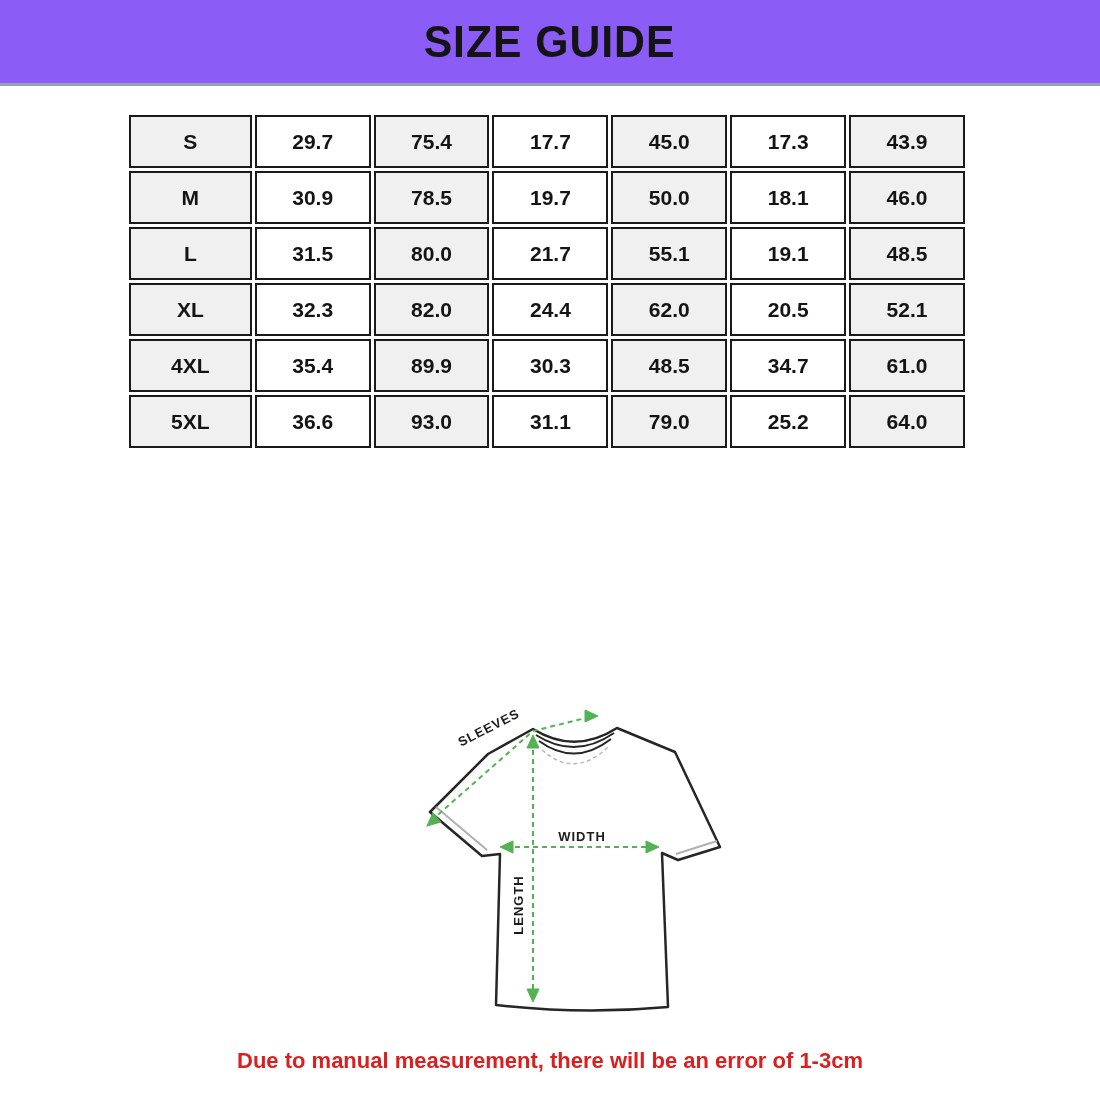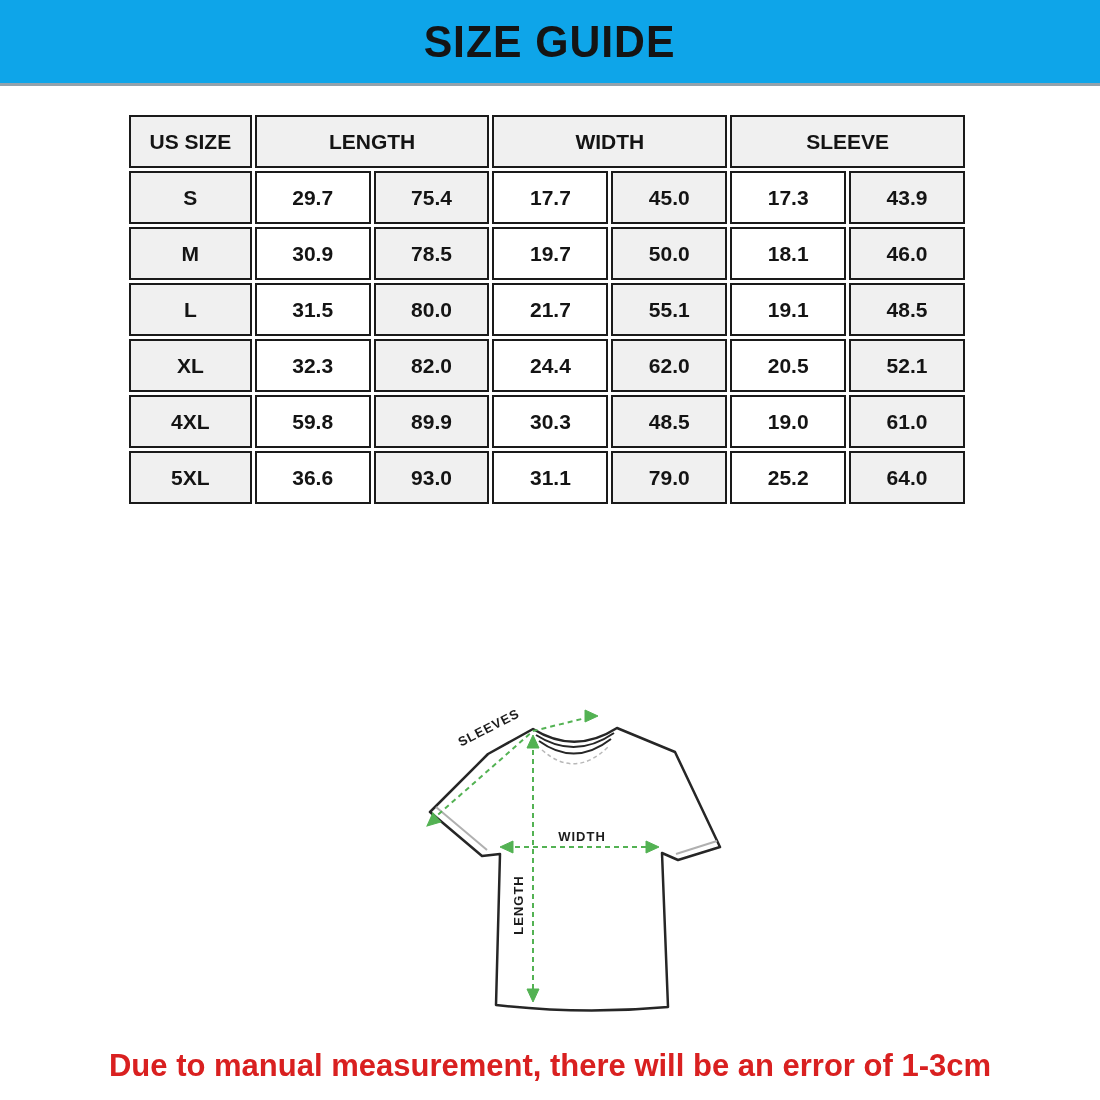--- a/index.html
+++ b/index.html
@@ -2,21 +2,21 @@
 <html><head>
 <meta charset="utf-8">
 <style>
   html,body { margin:0; padding:0; }
   body {
     width:1100px; height:1100px; position:relative; overflow:hidden;
     background:#ffffff; font-family:"Liberation Sans", sans-serif; color:#111;
   }
   .banner {
     position:absolute; top:0; left:0; width:1100px; height:83px;
-    background:#0ea5e9; border-bottom:3px solid #93a2ac;
+    background:#8b5cf6; border-bottom:3px solid #93a2ac;
     display:flex; align-items:center; justify-content:center;
   }
   .banner .title {
     font-size:45px; font-weight:800; letter-spacing:1px; color:#141414;
     transform:scaleX(0.95); margin:0;
   }
   table.size-table {
     position:absolute; left:126px; top:112px; width:842px;
     border-collapse:separate; border-spacing:3px;
   }
@@ -24,21 +24,21 @@
     border:2px solid #1a1a1a; height:47px; background:#ffffff;
     text-align:center; vertical-align:middle;
     font-size:21px; font-weight:bold; color:#141414;
   }
   table.size-table td.shaded { background:#f0f0f0; }
   .diagram {
     position:absolute; left:390px; top:695px; width:400px; height:332px;
   }
   .note {
     position:absolute; top:1048px; left:0; width:1100px;
-    text-align:center; font-size:31px; font-weight:bold; color:#d92020;
+    text-align:center; font-size:22px; font-weight:bold; color:#d92020;
   }
   svg text.diagram-label {
     font-family:"Liberation Sans", sans-serif; font-size:13px; font-weight:bold;
     fill:#1c1c1c; letter-spacing:1px;
   }
 </style>
 </head>
 <body>
 
 <div class="banner">
@@ -49,26 +49,20 @@
   <colgroup>
     <col style="width:15%">
     <col style="width:14.16%">
       <col style="width:14.16%">
     <col style="width:14.16%">
       <col style="width:14.16%">
     <col style="width:14.16%">
       <col style="width:14.16%">
   </colgroup>
   <thead>
-    <tr>
-      <td class="shaded">US SIZE</td>
-      <td class="shaded" colspan="2">LENGTH</td>
-      <td class="shaded" colspan="2">WIDTH</td>
-      <td class="shaded" colspan="2">SLEEVE</td>
-    </tr>
   </thead>
   <tbody>
       <tr>
         <td class="shaded">S</td>
         <td>29.7</td>
         <td class="shaded">75.4</td>
         <td>17.7</td>
         <td class="shaded">45.0</td>
         <td>17.3</td>
         <td class="shaded">43.9</td>
@@ -95,25 +89,25 @@
         <td class="shaded">XL</td>
         <td>32.3</td>
         <td class="shaded">82.0</td>
         <td>24.4</td>
         <td class="shaded">62.0</td>
         <td>20.5</td>
         <td class="shaded">52.1</td>
       </tr>
       <tr>
         <td class="shaded">4XL</td>
-        <td>59.8</td>
+        <td>35.4</td>
         <td class="shaded">89.9</td>
         <td>30.3</td>
         <td class="shaded">48.5</td>
-        <td>19.0</td>
+        <td>34.7</td>
         <td class="shaded">61.0</td>
       </tr>
       <tr>
         <td class="shaded">5XL</td>
         <td>36.6</td>
         <td class="shaded">93.0</td>
         <td>31.1</td>
         <td class="shaded">79.0</td>
         <td>25.2</td>
         <td class="shaded">64.0</td>

